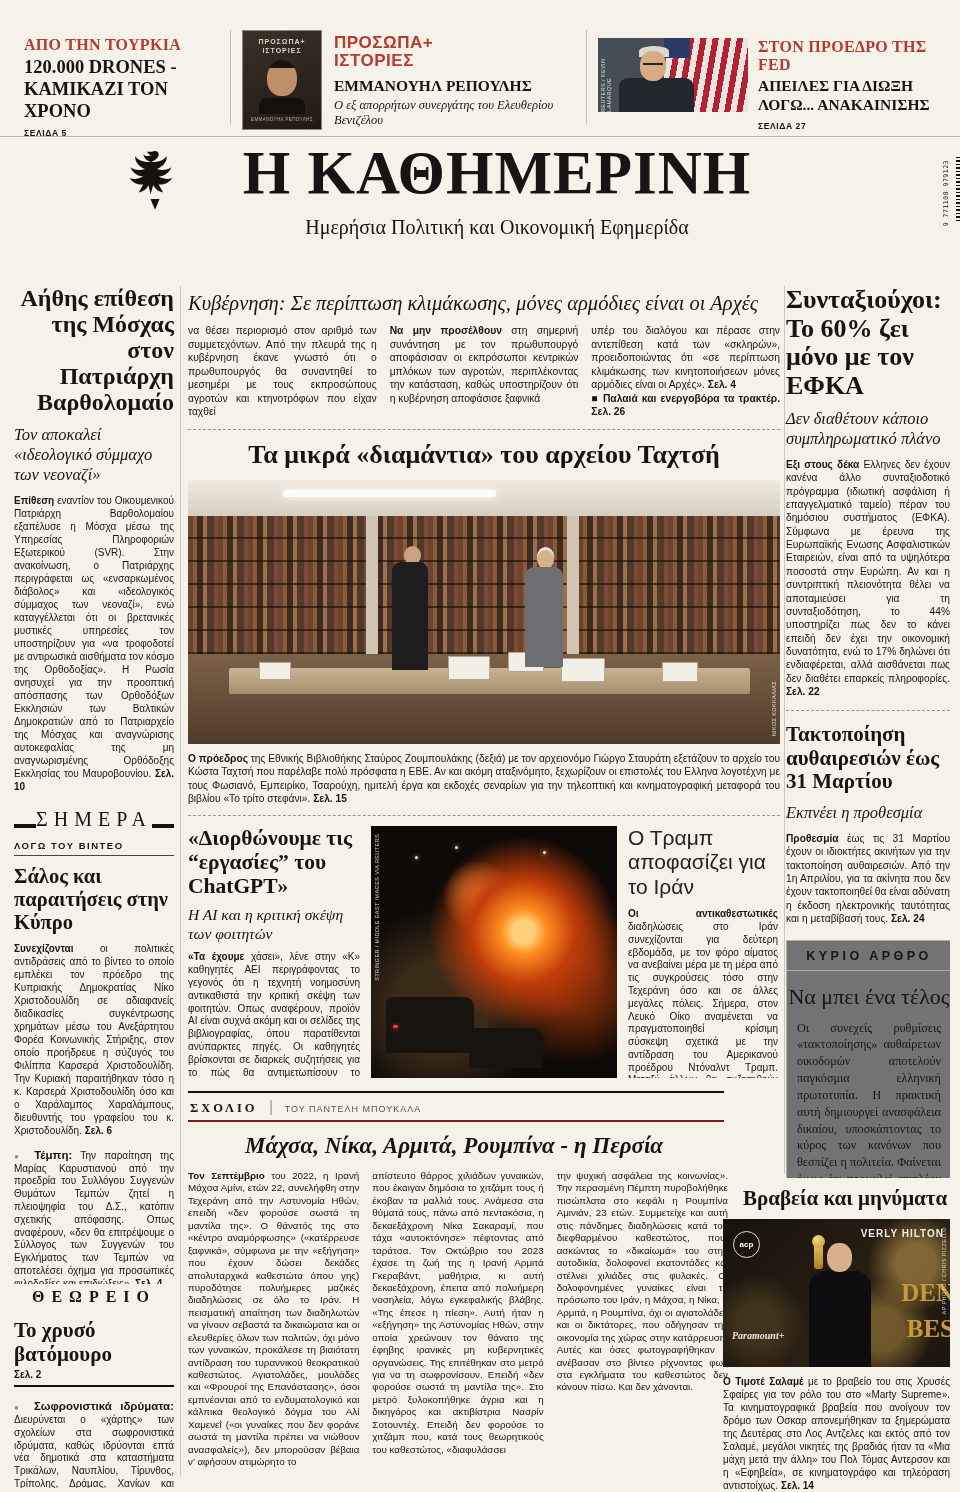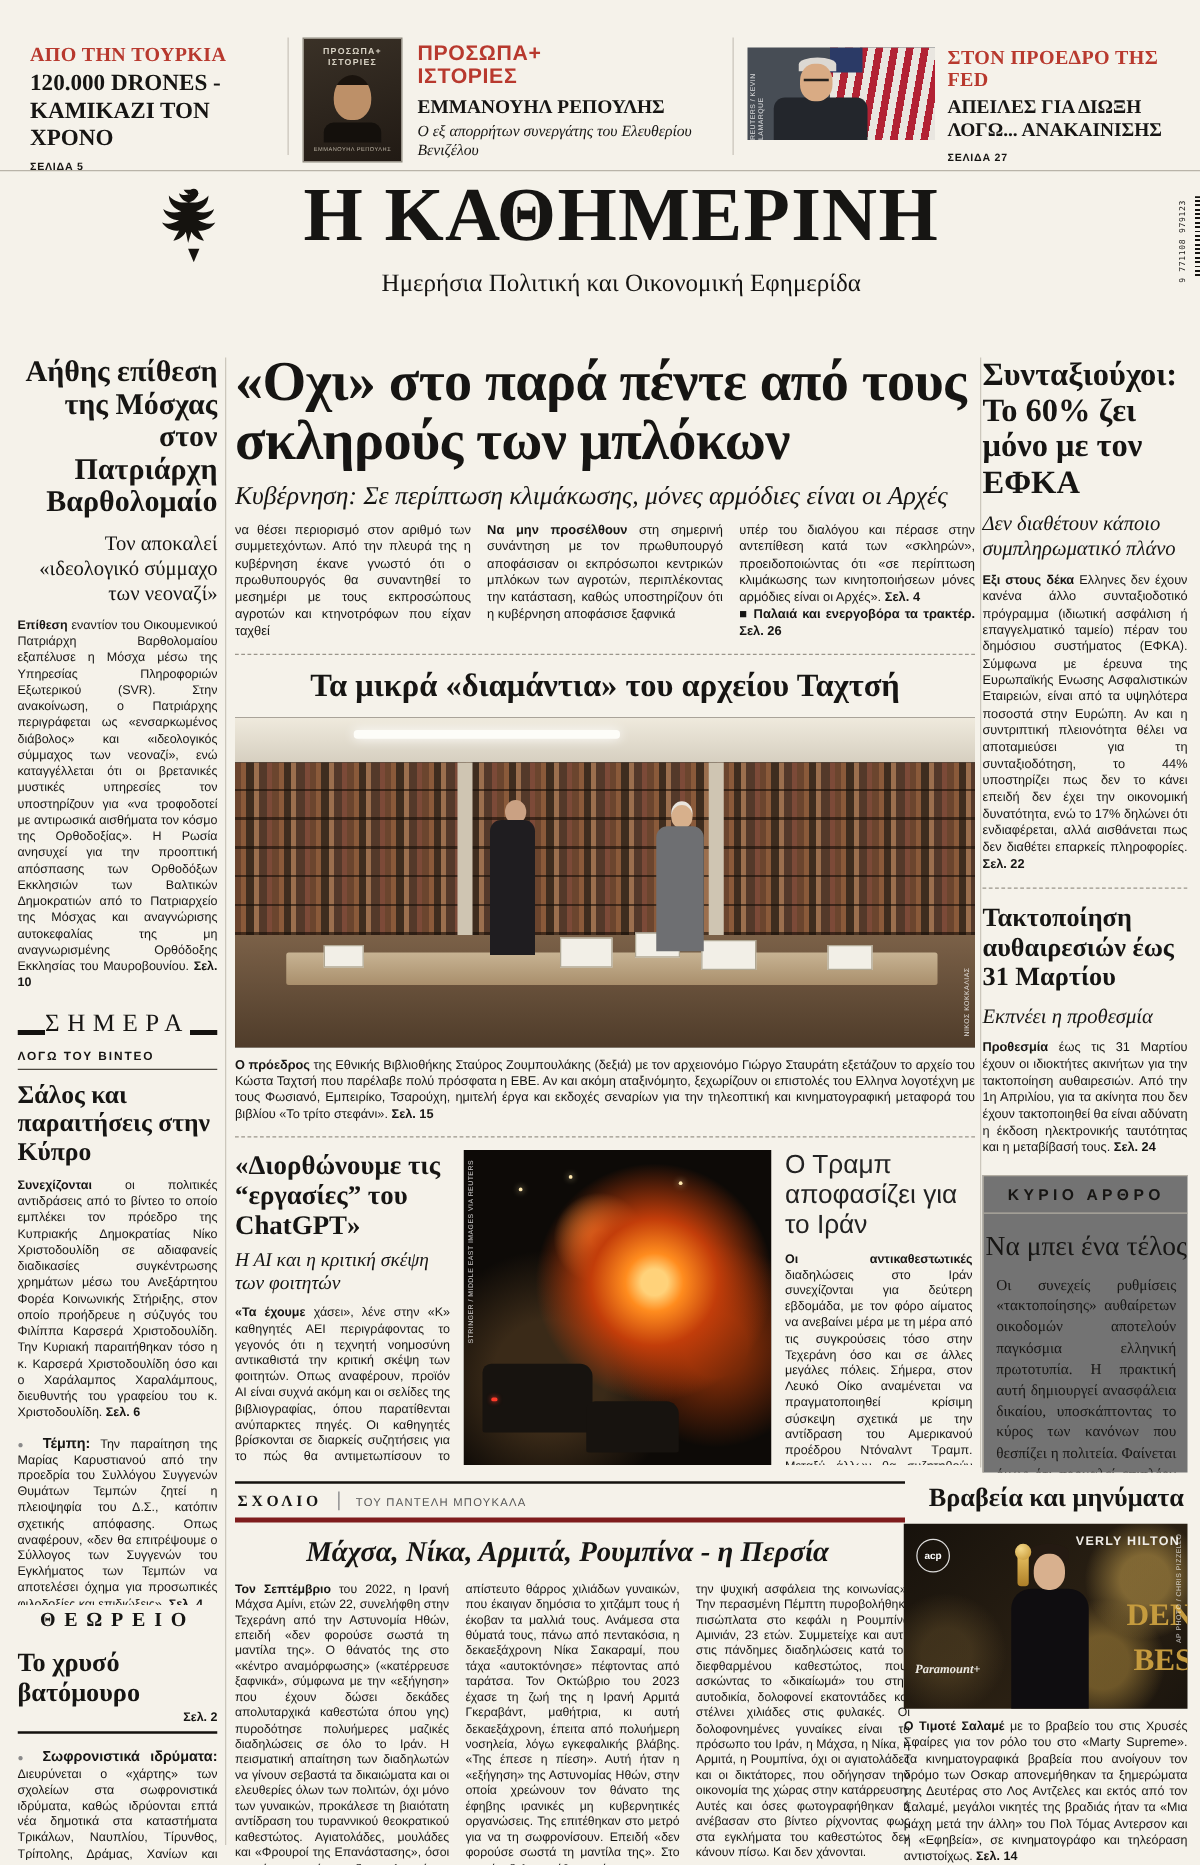--- a/index.html
+++ b/index.html
@@ -59,34 +59,34 @@
   .dl-left,.dl-right{font-family:"Liberation Serif",serif;font-style:italic;font-size:11px;}
   .dl-center{font-family:"Liberation Serif",serif;font-style:italic;font-size:10.5px;letter-spacing:2.5px;}
 
   .vr{position:absolute;width:1px;background:#ccc7bc;}
   .vr1{left:180px;top:286px;height:1190px;}
   .vr2{left:784px;top:286px;height:888px;}
 
   
   .colL{position:absolute;left:14px;top:286px;width:160px;height:998px;overflow:hidden;}
   .l-title{font-family:"Liberation Serif",serif;font-weight:700;font-size:24px;line-height:1.08;text-align:right;}
-  .l-deck{font-family:"Liberation Serif",serif;font-size:16.5px;line-height:1.22;margin:9px 0;text-align:right;}
+  .l-deck{font-family:"Liberation Serif",serif;font-style:italic;font-size:16.5px;line-height:1.22;margin:9px 0;}
   .l-body{font-size:10px;line-height:1.3;}
   .simera-head{display:flex;align-items:flex-end;margin:15px 0 9px;}
   .simera-bar{height:4px;background:#14120f;width:24px;margin-bottom:3px;}
   .simera-word{flex:1;text-align:center;font-family:"Liberation Serif",serif;font-size:20px;letter-spacing:6px;}
   .kickrow{border-bottom:1px solid #4a463f;padding-bottom:4px;margin-bottom:9px;font-weight:700;font-size:9.5px;letter-spacing:1.5px;}
   .cy-title{font-family:"Liberation Serif",serif;font-weight:700;font-size:20.5px;line-height:1.12;margin-bottom:8px;}
   .bullet{margin-top:11px;font-size:10px;line-height:1.28;}
   .dot{color:#8a8a8a;font-size:8px;margin-right:2px;}
   .blbl{font-weight:700;font-size:11.5px;}
   .theorio{position:absolute;left:14px;top:1288px;width:160px;height:200px;overflow:hidden;}
   .theorio-head{text-align:center;font-family:"Liberation Serif",serif;font-weight:700;font-size:16px;letter-spacing:7px;margin-bottom:12px;}
   .th-title{font-family:"Liberation Serif",serif;font-weight:700;font-size:21px;line-height:1.15;}
-  .th-page{text-align:right;font-weight:700;font-size:10px;margin:3px 0 5px;}
+  .th-page{font-weight:700;font-size:10px;margin:3px 0 5px;}
   .th-rule{border-top:2.5px solid #14120f;margin-bottom:12px;}
 
   
   .colC{position:absolute;left:188px;top:282px;width:592px;height:1210px;overflow:hidden;}
   .headline{font-family:"Liberation Serif",serif;font-weight:700;font-size:45px;line-height:1.04;letter-spacing:-.5px;}
   .deck{font-family:"Liberation Serif",serif;font-style:italic;font-size:20.5px;margin:10px 0 9px;}
   .leadrow{display:flex;gap:13px;}
   .leadcol{flex:1;font-size:10.3px;line-height:1.32;}
   .dash{border-top:1px dashed #9a958a;margin:10px 0;}
   .tach-title{text-align:center;font-family:"Liberation Serif",serif;font-weight:600;font-size:26px;margin:4px 0 10px;}
@@ -114,21 +114,21 @@
     radial-gradient(circle at 62% 42%,#ffd27a 0 5%,#ff8c1e 11%,#c23d0a 24%,rgba(60,20,5,0) 45%),
     radial-gradient(circle at 44% 28%,#ff9c3f 0 3%,rgba(0,0,0,0) 16%),
     radial-gradient(circle at 82% 62%,#7a2a08 0 10%,rgba(0,0,0,0) 32%),
     radial-gradient(circle at 28% 72%,#3a2a18 0 18%,rgba(0,0,0,0) 40%);}
   .car{position:absolute;background:#17130f;border-radius:7px 10px 2px 2px;}
   .tail{position:absolute;width:5px;height:3px;background:#ff3b2a;border-radius:2px;box-shadow:0 0 4px #ff3b2a;}
   .lamp-dot{position:absolute;width:3px;height:3px;background:#ffe9b0;border-radius:50%;box-shadow:0 0 5px #ffe9b0;}
   .fire-credit{left:3px;top:8px;}
   .trumpcol{width:150px;}
   .trump-title{font-size:21px;line-height:1.16;color:#222;}
-  .sxhead{border-top:2.5px solid #14120f;border-bottom:4px solid #7f1d1d;margin-top:13px;padding:5px 2px 4px;width:532px;}
+  .sxhead{border-top:2.5px solid #14120f;border-bottom:2px solid #7f1d1d;margin-top:13px;padding:5px 2px 4px;width:532px;}
   .sx-label{font-family:"Liberation Serif",serif;font-weight:700;font-size:12.5px;letter-spacing:3px;}
   .sx-sep{color:#999;margin:0 7px;}
   .sx-by{font-size:9px;letter-spacing:1px;color:#555;}
   .sx-title{width:532px;text-align:center;font-family:"Liberation Serif",serif;font-style:italic;font-weight:600;font-size:23px;margin:11px 0;}
   .sxrow{display:flex;gap:13px;width:540px;}
   .sxcol{flex:1;font-size:9.8px;line-height:1.27;}
 
   
   .colR{position:absolute;left:723px;top:286px;width:227px;height:892px;overflow:hidden;}
   .rb{margin-left:63px;width:164px;}
@@ -265,21 +265,20 @@
     <div class="bullet jus" style="margin-top:0;">
       <span class="dot">●</span>
       <b class="blbl">Σωφρονιστικά ιδρύματα:</b>
       <span>Διευρύνεται ο «χάρτης» των σχολείων στα σωφρονιστικά ιδρύματα, καθώς ιδρύονται επτά νέα δημοτικά στα καταστήματα Τρικάλων, Ναυπλίου, Τίρυνθος, Τρίπολης, Δράμας, Χανίων και Κέρκυρας.</span>
       
     </div>
   </aside>
 
   <section class="colC">
     <article>
-      <h1 class="headline" style="margin:0;">«Οχι» στο παρά πέντε από τους σκληρούς των μπλόκων</h1>
       <div class="deck">Κυβέρνηση: Σε περίπτωση κλιμάκωσης, μόνες αρμόδιες είναι οι Αρχές</div>
       <div class="leadrow">
         <p class="leadcol jus" style="margin:0;">
           <span>να θέσει περιορισμό στον αριθμό των συμμετεχόντων. Από την πλευρά της η κυβέρνηση έκανε γνωστό ότι ο πρωθυπουργός θα συναντηθεί το μεσημέρι με τους εκπροσώπους αγροτών και κτηνοτρόφων που είχαν ταχθεί</span>
         </p>
         <p class="leadcol jus" style="margin:0;">
           <b class="lead">Να μην προσέλθουν</b>
           <span>στη σημερινή συνάντηση με τον πρωθυπουργό αποφάσισαν οι εκπρόσωποι κεντρικών μπλόκων των αγροτών, περιπλέκοντας την κατάσταση, καθώς υποστηρίζουν ότι η κυβέρνηση αποφάσισε ξαφνικά</span>
         </p>
         <p class="leadcol jus" style="margin:0;">

